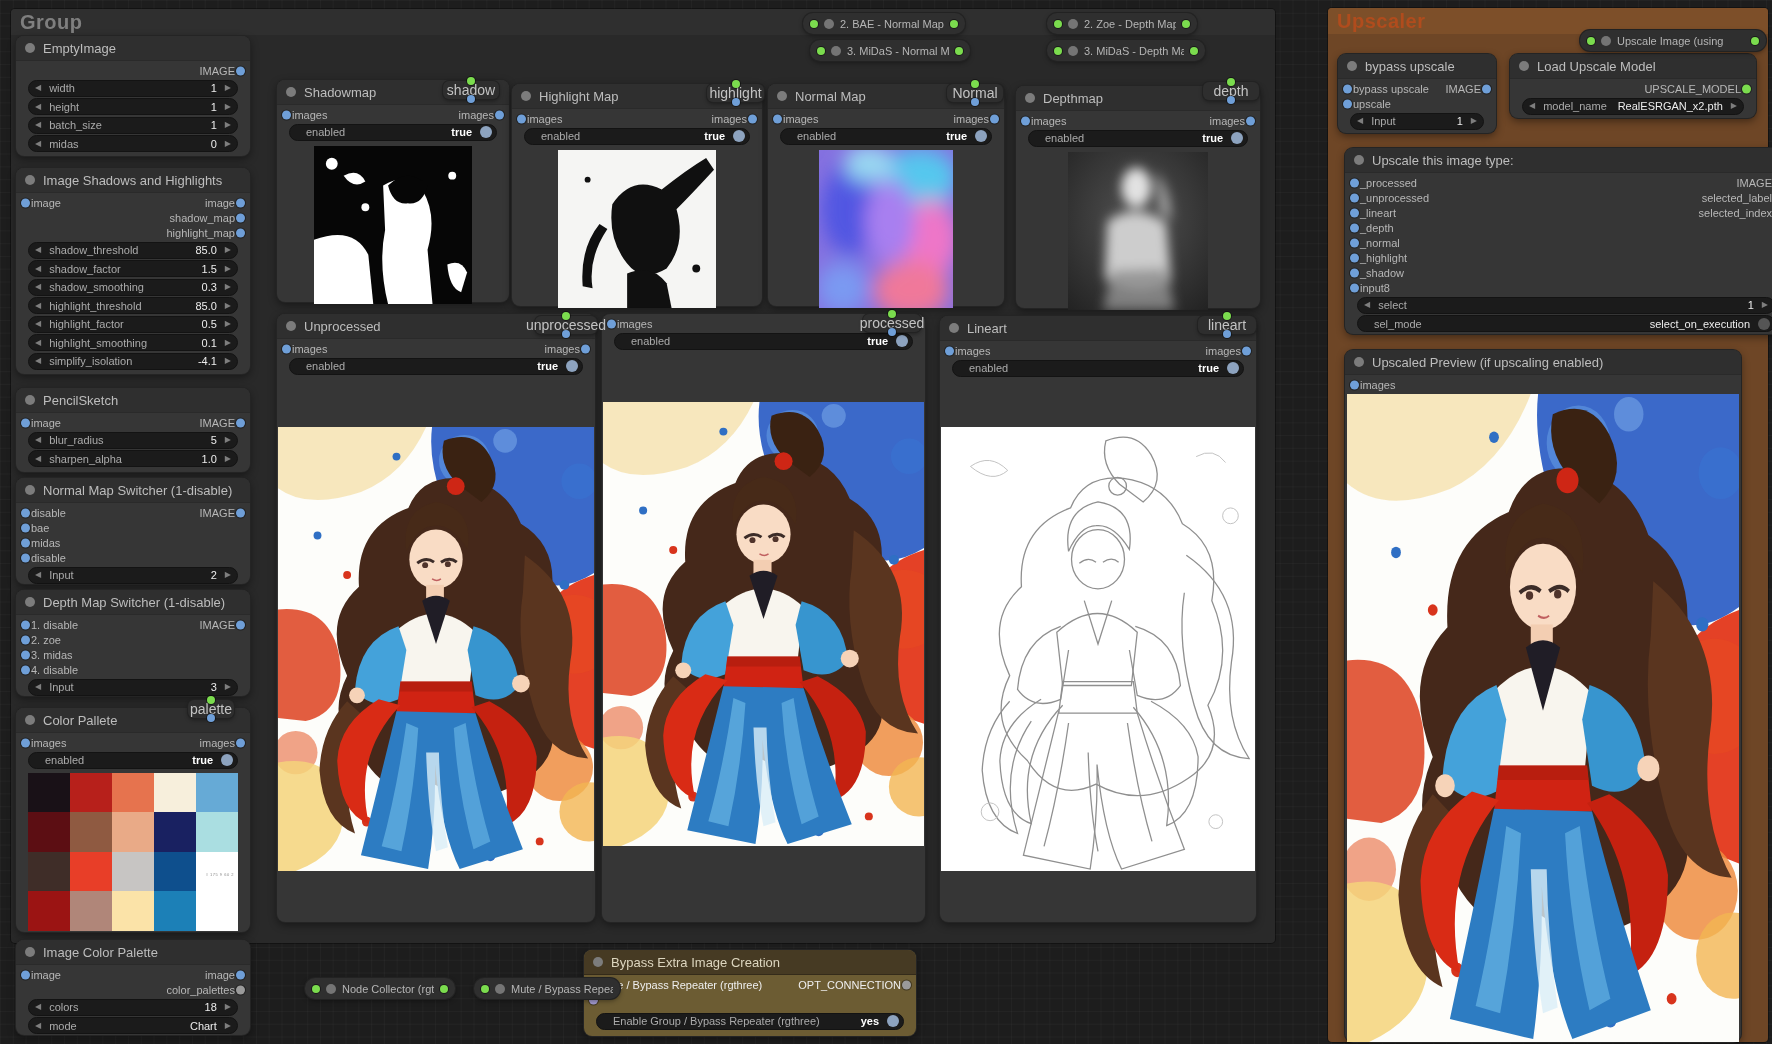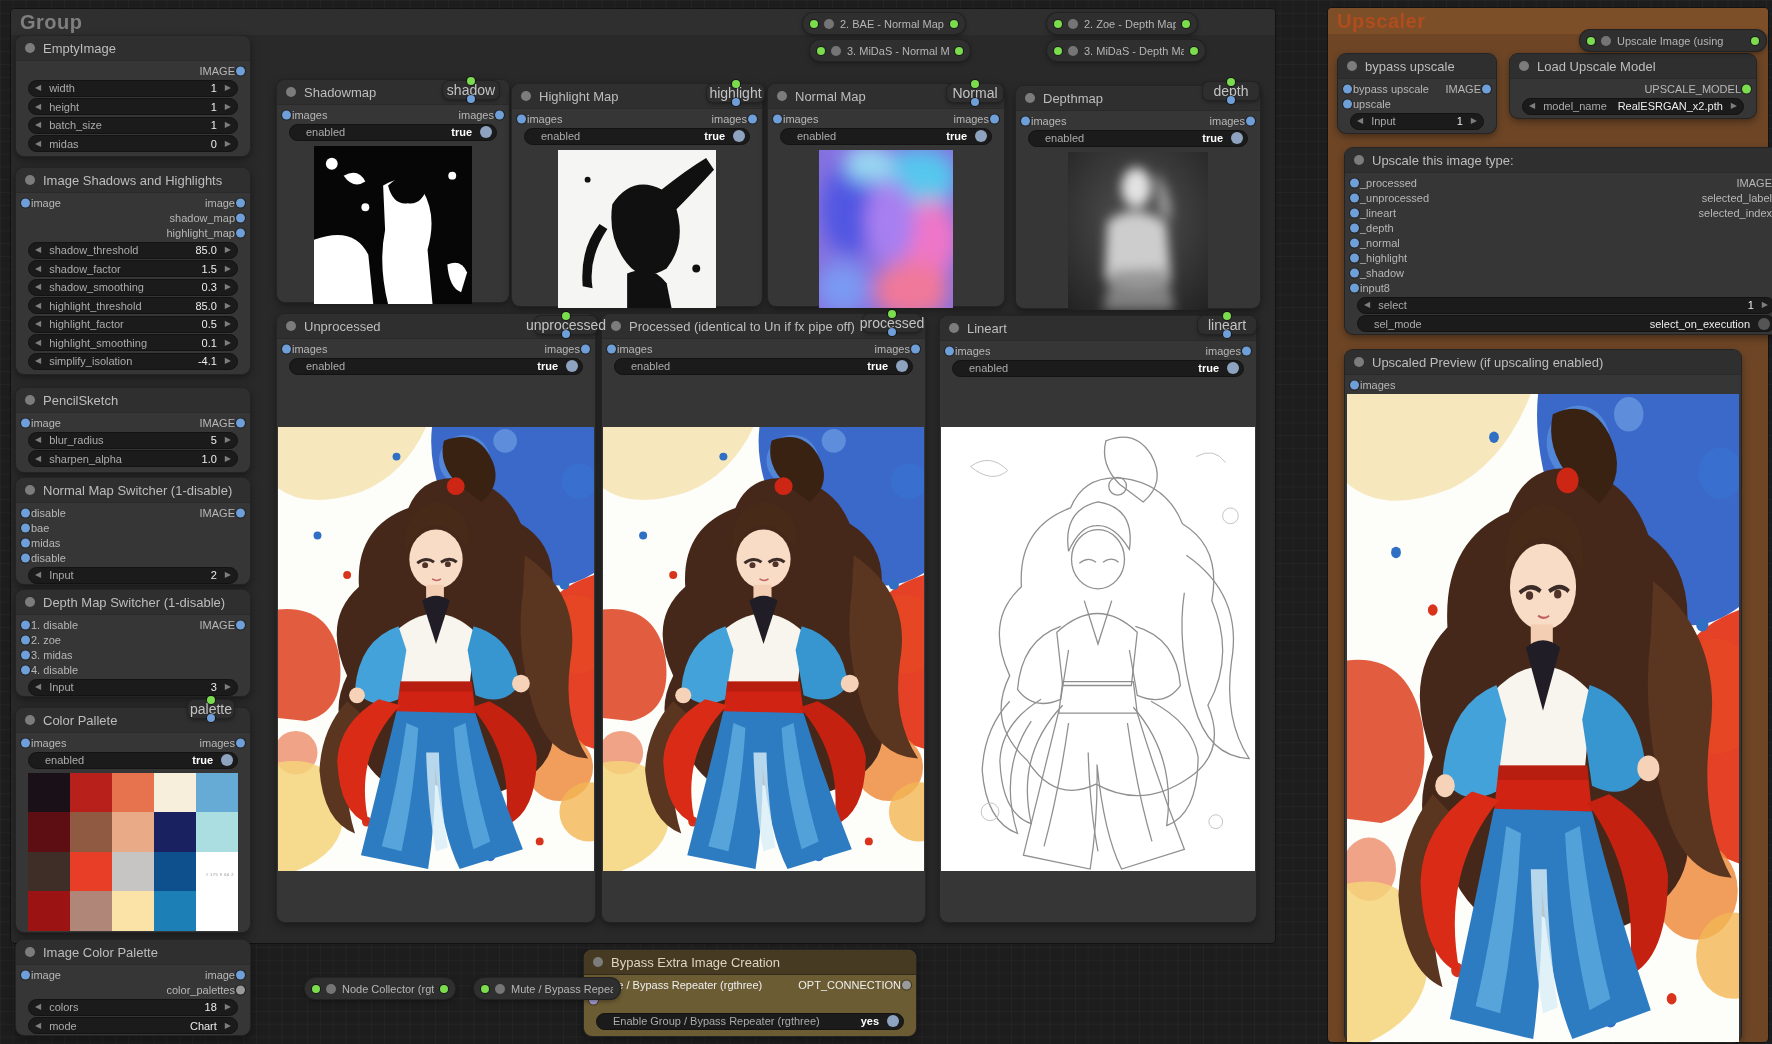--- a/index.html
+++ b/index.html
@@ -607,24 +607,20 @@
           <span class="knob" style="background: rgb(141, 163, 191);"></span>
         </div>
         <div class="imgbox" style="width: 316px; height: 444px; margin-top: 52px;">
           <svg viewBox="0 0 320 450" preserveAspectRatio="none">
             <use href="#girl"></use>
           </svg>
         </div>
       </div>
     </div>
     <div class="node" style="left: 602px; top: 314px; width: 323px; height: 608px;">
-      <div class="nhead">
-        <span class="ncircle"></span>
-        <span class="ntitle">Processed (identical to Un if fx pipe off)</span>
-      </div>
       <div class="nbody">
         <div class="nrow">
           <span class="dot din" style="background: rgb(111, 159, 216);"></span>
           <span>images</span>
           <span class="sp"></span>
           <span>images</span>
           <span class="dot dout" style="background: rgb(111, 159, 216);"></span>
         </div>
         <div class="widget">
           <span class="wlabel" style="margin-left: 10px;">enabled</span>

